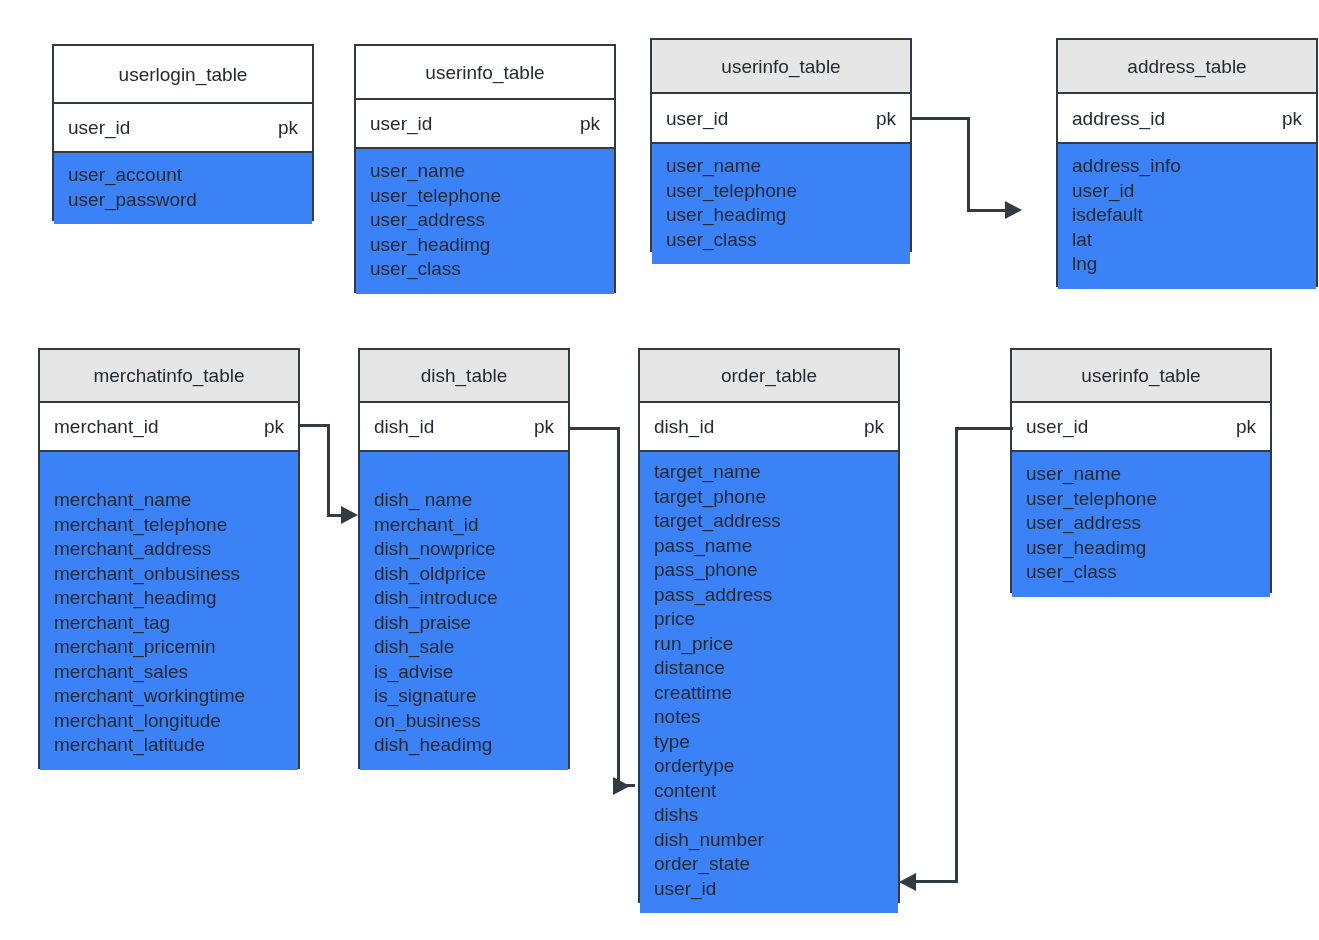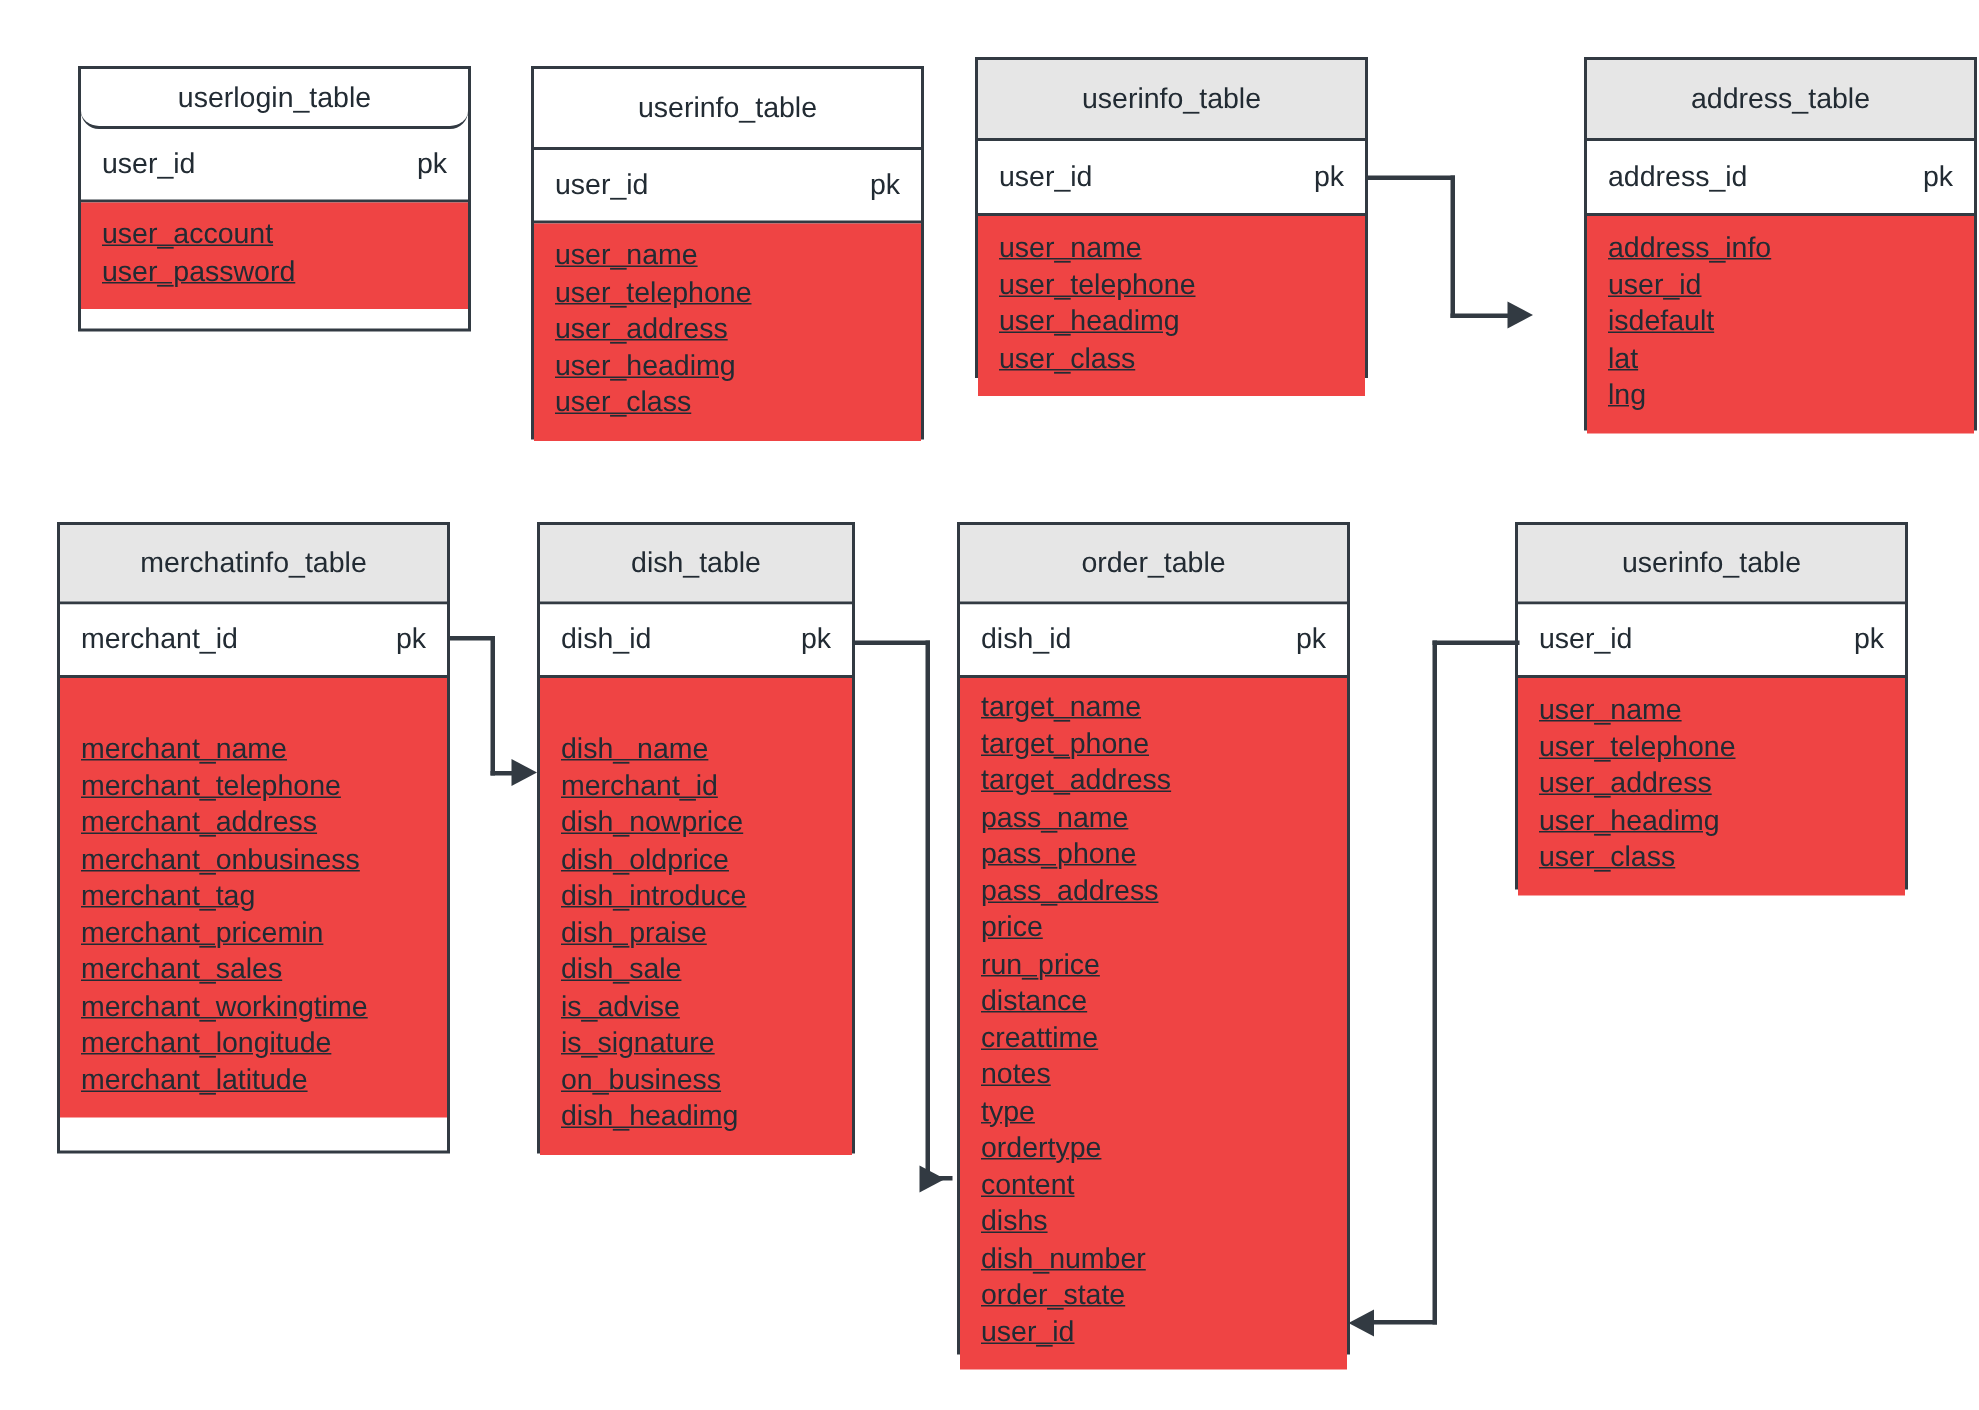--- a/index.html
+++ b/index.html
@@ -51,22 +51,21 @@
     font-size: 19px;
     line-height: 1;
     border-bottom: 2px solid #323a42;
     background: #ffffff;
   }
   .pk-name { white-space: pre; }
   .pk-tag  { white-space: pre; }
   .field-list {
     box-sizing: border-box;
     padding: 10px 14px 12px 14px;
-    background: #ef4444;
-    text-decoration: underline;
+    background: #3b82f6;
   }
   .field-list.extra-pad { padding-top: 36px; }
   .field {
     font-size: 19px;
     line-height: 24.5px;
     white-space: pre;
     color: #222b33;
   }
 
   
@@ -91,21 +90,21 @@
     border-bottom: 9px solid transparent;
     border-right: 17px solid #323a42;
   }
 </style>
 </head>
 <body>
 
 <div id="canvas">
 
   <div class="entity" style="left:52px; top:44px; width:262px; height:177px;">
-    <div class="entity-title" style="height:40px;border-radius:12px;">userlogin_table</div>
+    <div class="entity-title" style="height:58px;">userlogin_table</div>
     <div class="pk-row" style="height:49px;">
       <span class="pk-name">user_id</span>
       <span class="pk-tag">pk</span>
     </div>
     <div class="field-list">
       <div class="field">user_account</div>
       <div class="field">user_password</div>
     </div>
   </div>
 
@@ -157,20 +156,21 @@
     <div class="entity-title shaded" style="height:53px;">merchatinfo_table</div>
     <div class="pk-row" style="height:49px;">
       <span class="pk-name">merchant_id</span>
       <span class="pk-tag">pk</span>
     </div>
     <div class="field-list extra-pad">
       <div class="field">merchant_name</div>
       <div class="field">merchant_telephone</div>
       <div class="field">merchant_address</div>
       <div class="field">merchant_onbusiness</div>
+      <div class="field">merchant_headimg</div>
       <div class="field">merchant_tag</div>
       <div class="field">merchant_pricemin</div>
       <div class="field">merchant_sales</div>
       <div class="field">merchant_workingtime</div>
       <div class="field">merchant_longitude</div>
       <div class="field">merchant_latitude</div>
     </div>
   </div>
 
   <div class="entity" style="left:358px; top:348px; width:212px; height:421px;">

